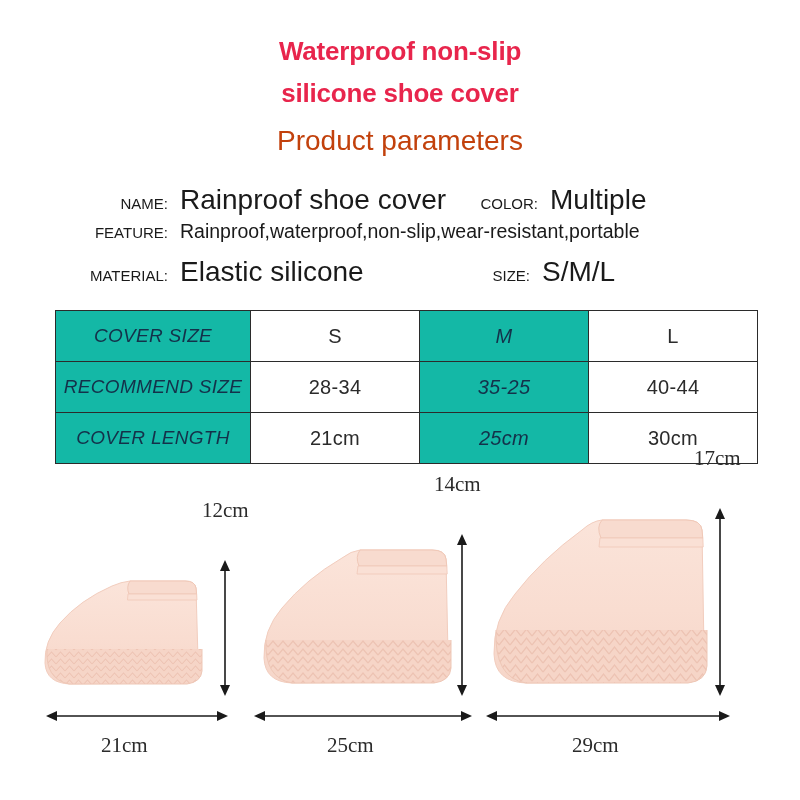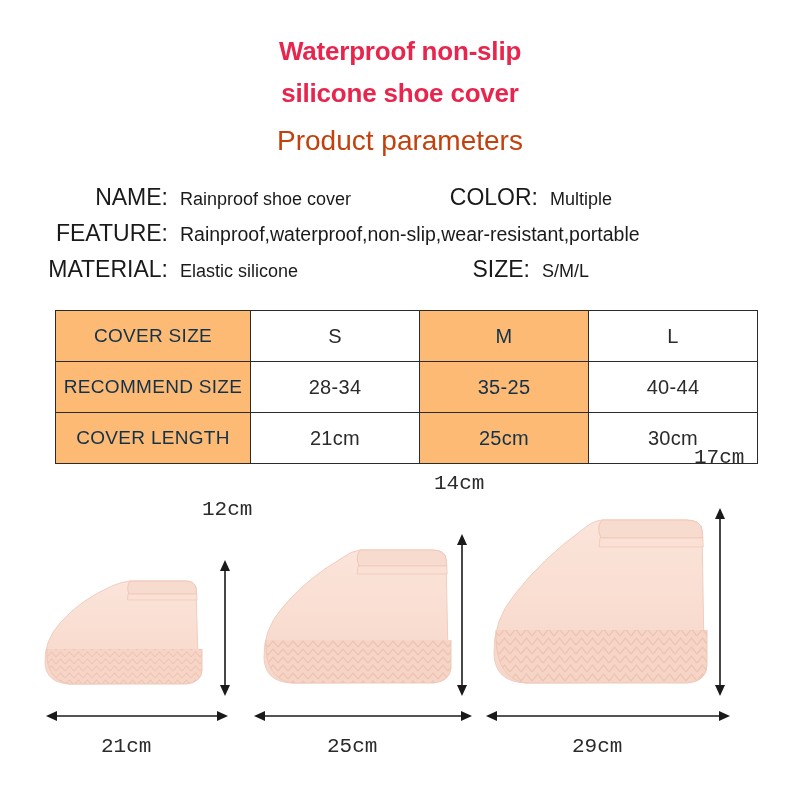--- a/index.html
+++ b/index.html
@@ -48,25 +48,25 @@
     display: flex;
     align-items: baseline;
     height: 36px;
     white-space: nowrap;
   }
   .spec-row.row1, .spec-row.row2 {
     justify-content: flex-start;
   }
   .sp-label {
     text-align: right;
-    font-size: 23px;
+    font-size: 15px;
   }
   .sp-value {
     text-align: left;
-    font-size: 18px;
+    font-size: 28px;
   }
   
   .row1 .lbl-a  { width: 150px; }
   .row1 .val-a  { width: 258px; padding-left: 12px; }
   .row1 .lbl-b  { width: 92px; margin-left: 8px; }
   .row1 .val-b  { padding-left: 12px; }
   
   .row2 .lbl-a  { width: 150px; }
   .row2 .val-a  { width: 258px; padding-left: 12px; }
   .row2 .lbl-b  { width: 92px; }
@@ -88,22 +88,23 @@
   table.size-table td {
     border: 1px solid #2b2b2b;
     height: 48px;
     text-align: center;
     vertical-align: middle;
     font-size: 20px;
     color: #2b2b2b;
     letter-spacing: 0.3px;
   }
   table.size-table td.hl {
-    background: #fdba74;
+    background: #14b8a6;
     color: #14314a;
+    font-style: italic;
   }
   table.size-table td.c0 { width: 192px; font-size: 19px; }
   table.size-table td.c1 { width: 166px; }
   table.size-table td.c2 { width: 166px; }
   table.size-table td.c3 { width: 166px; }
 
   
   .figures {
     position: relative;
     width: 800px;
@@ -113,21 +114,21 @@
   .fig {
     position: absolute;
     bottom: 0;
   }
   .fig svg { display: block; }
 
   .dim-text {
     position: absolute;
     font-size: 21px;
     color: #2b2b2b;
-    font-family: Liberation Mono, monospace;
+    font-family: Liberation Serif, serif;
     white-space: nowrap;
   }
 </style>
 </head>
 <body>
 
 <div class="title-block">
   <div class="title-line">Waterproof non-slip</div>
   <div class="title-line">silicone shoe cover</div>
   <div class="subtitle">Product parameters</div>

